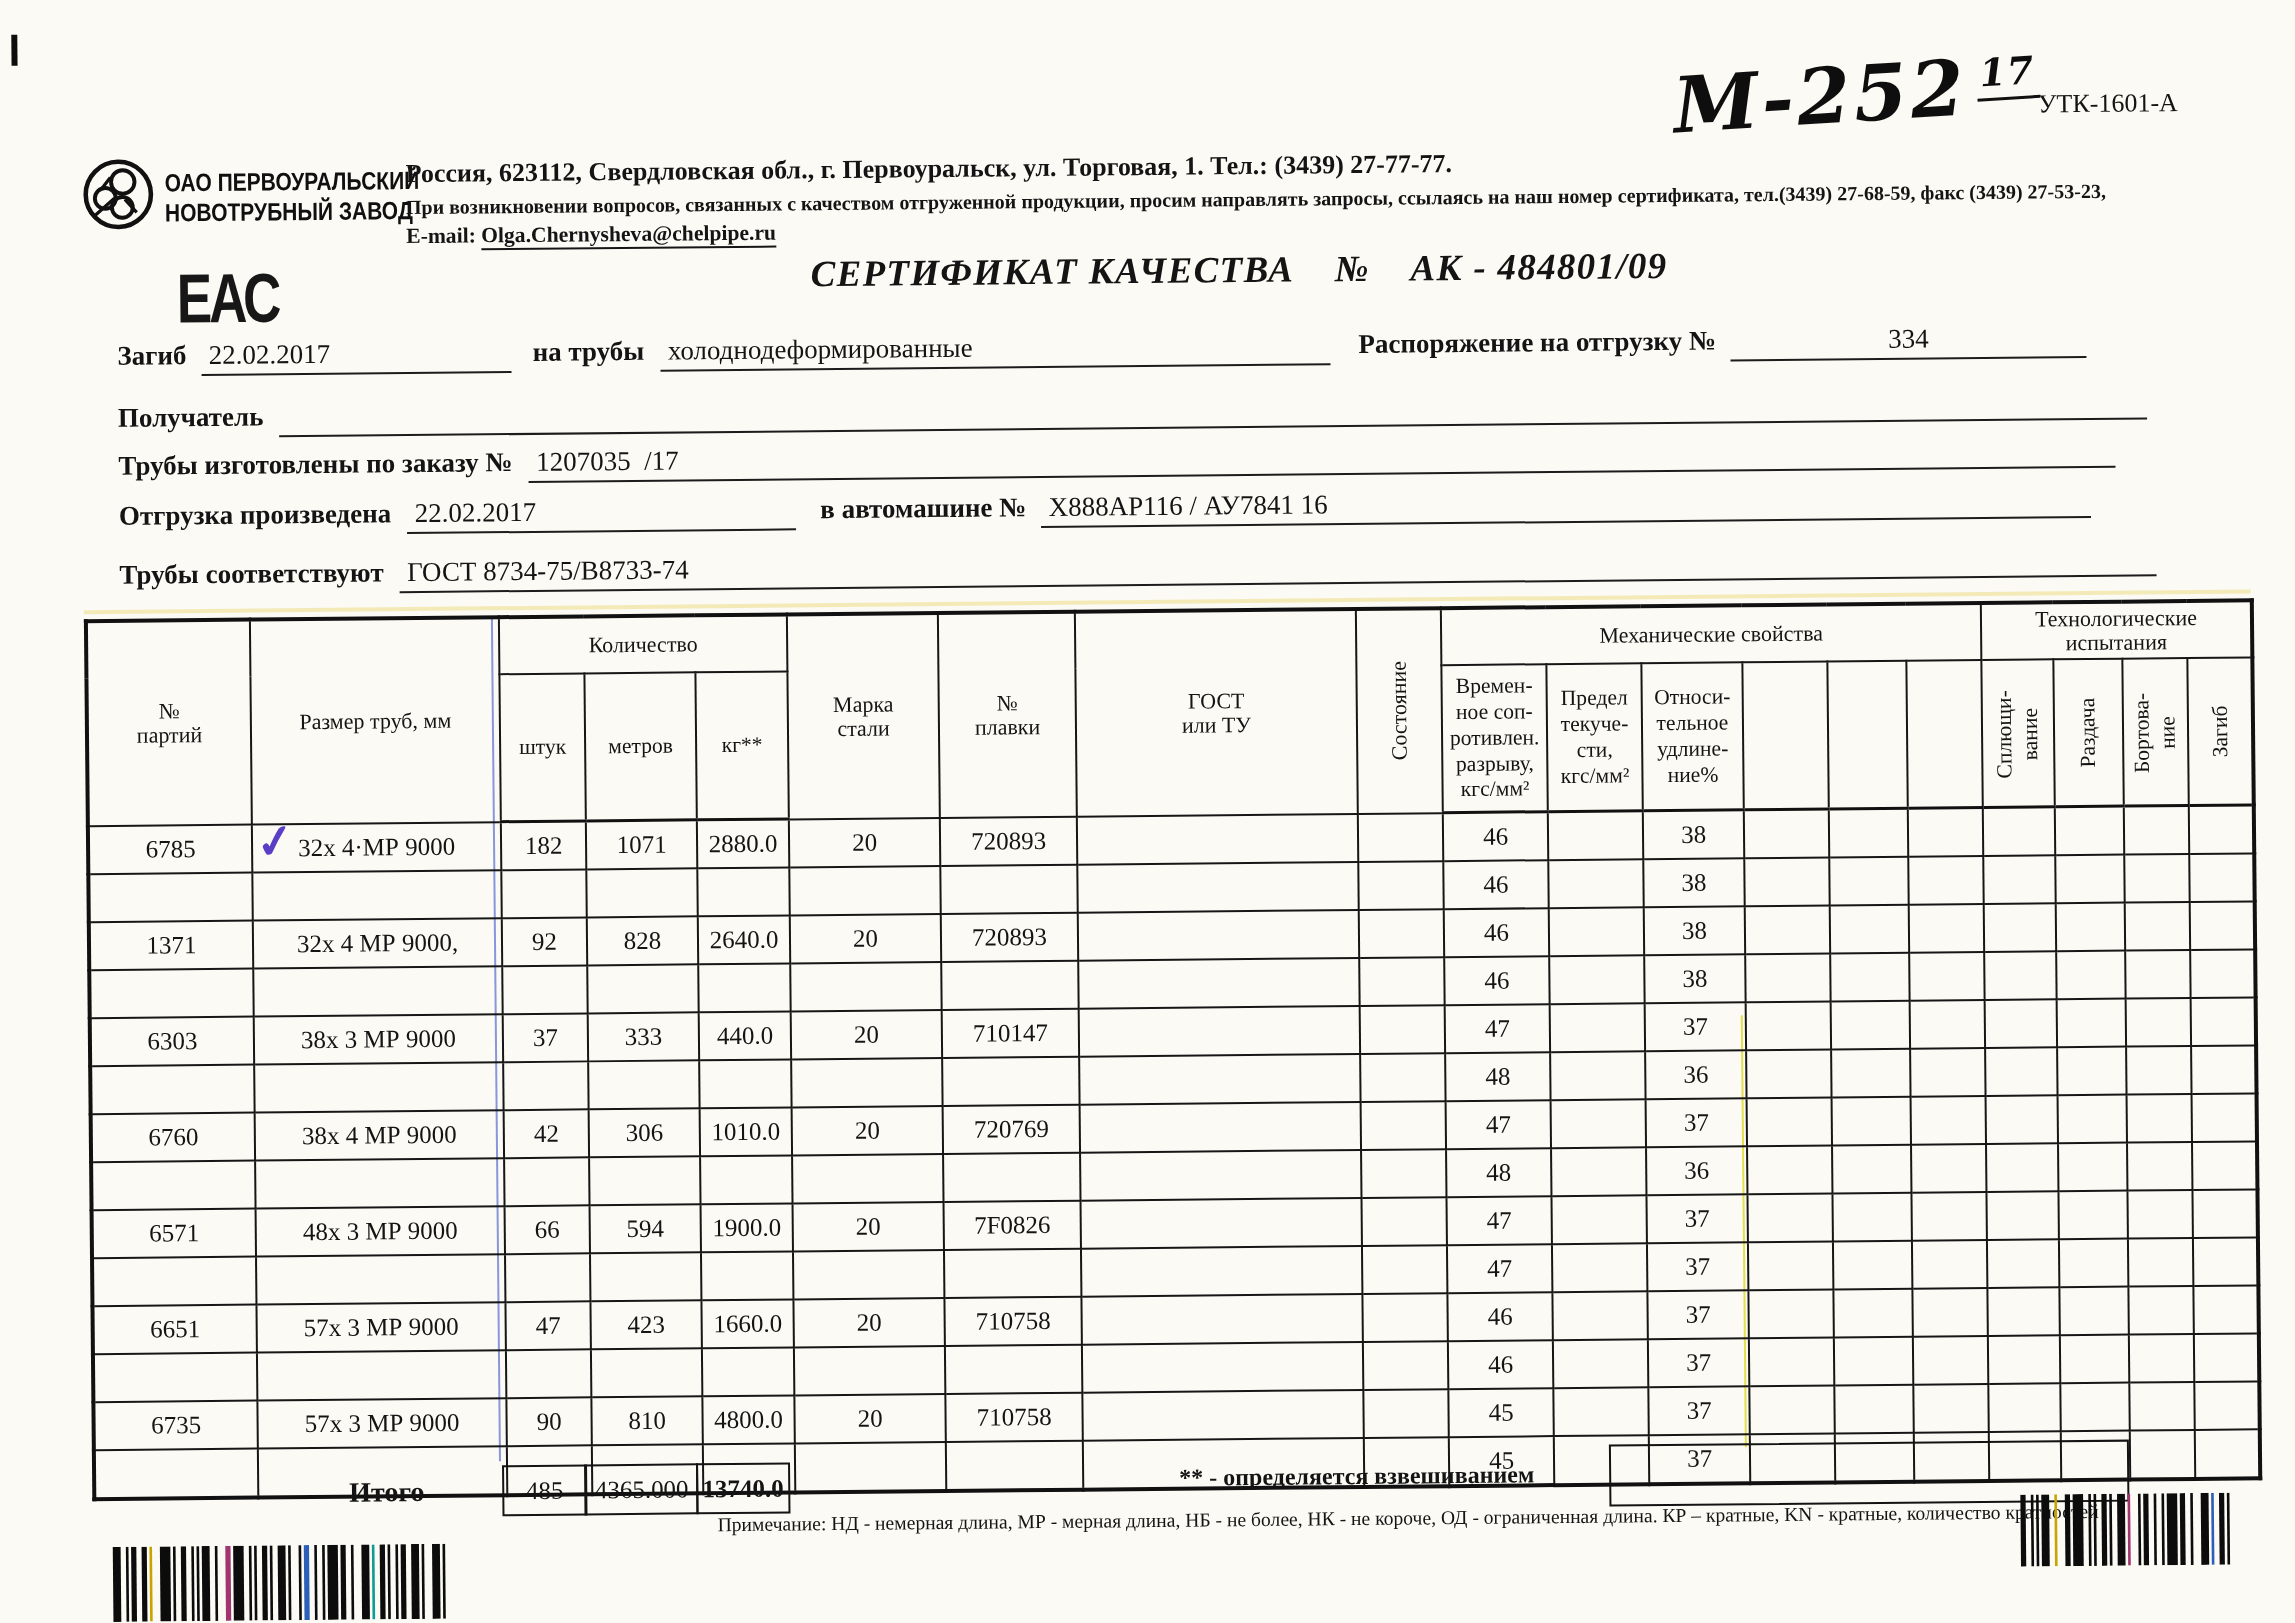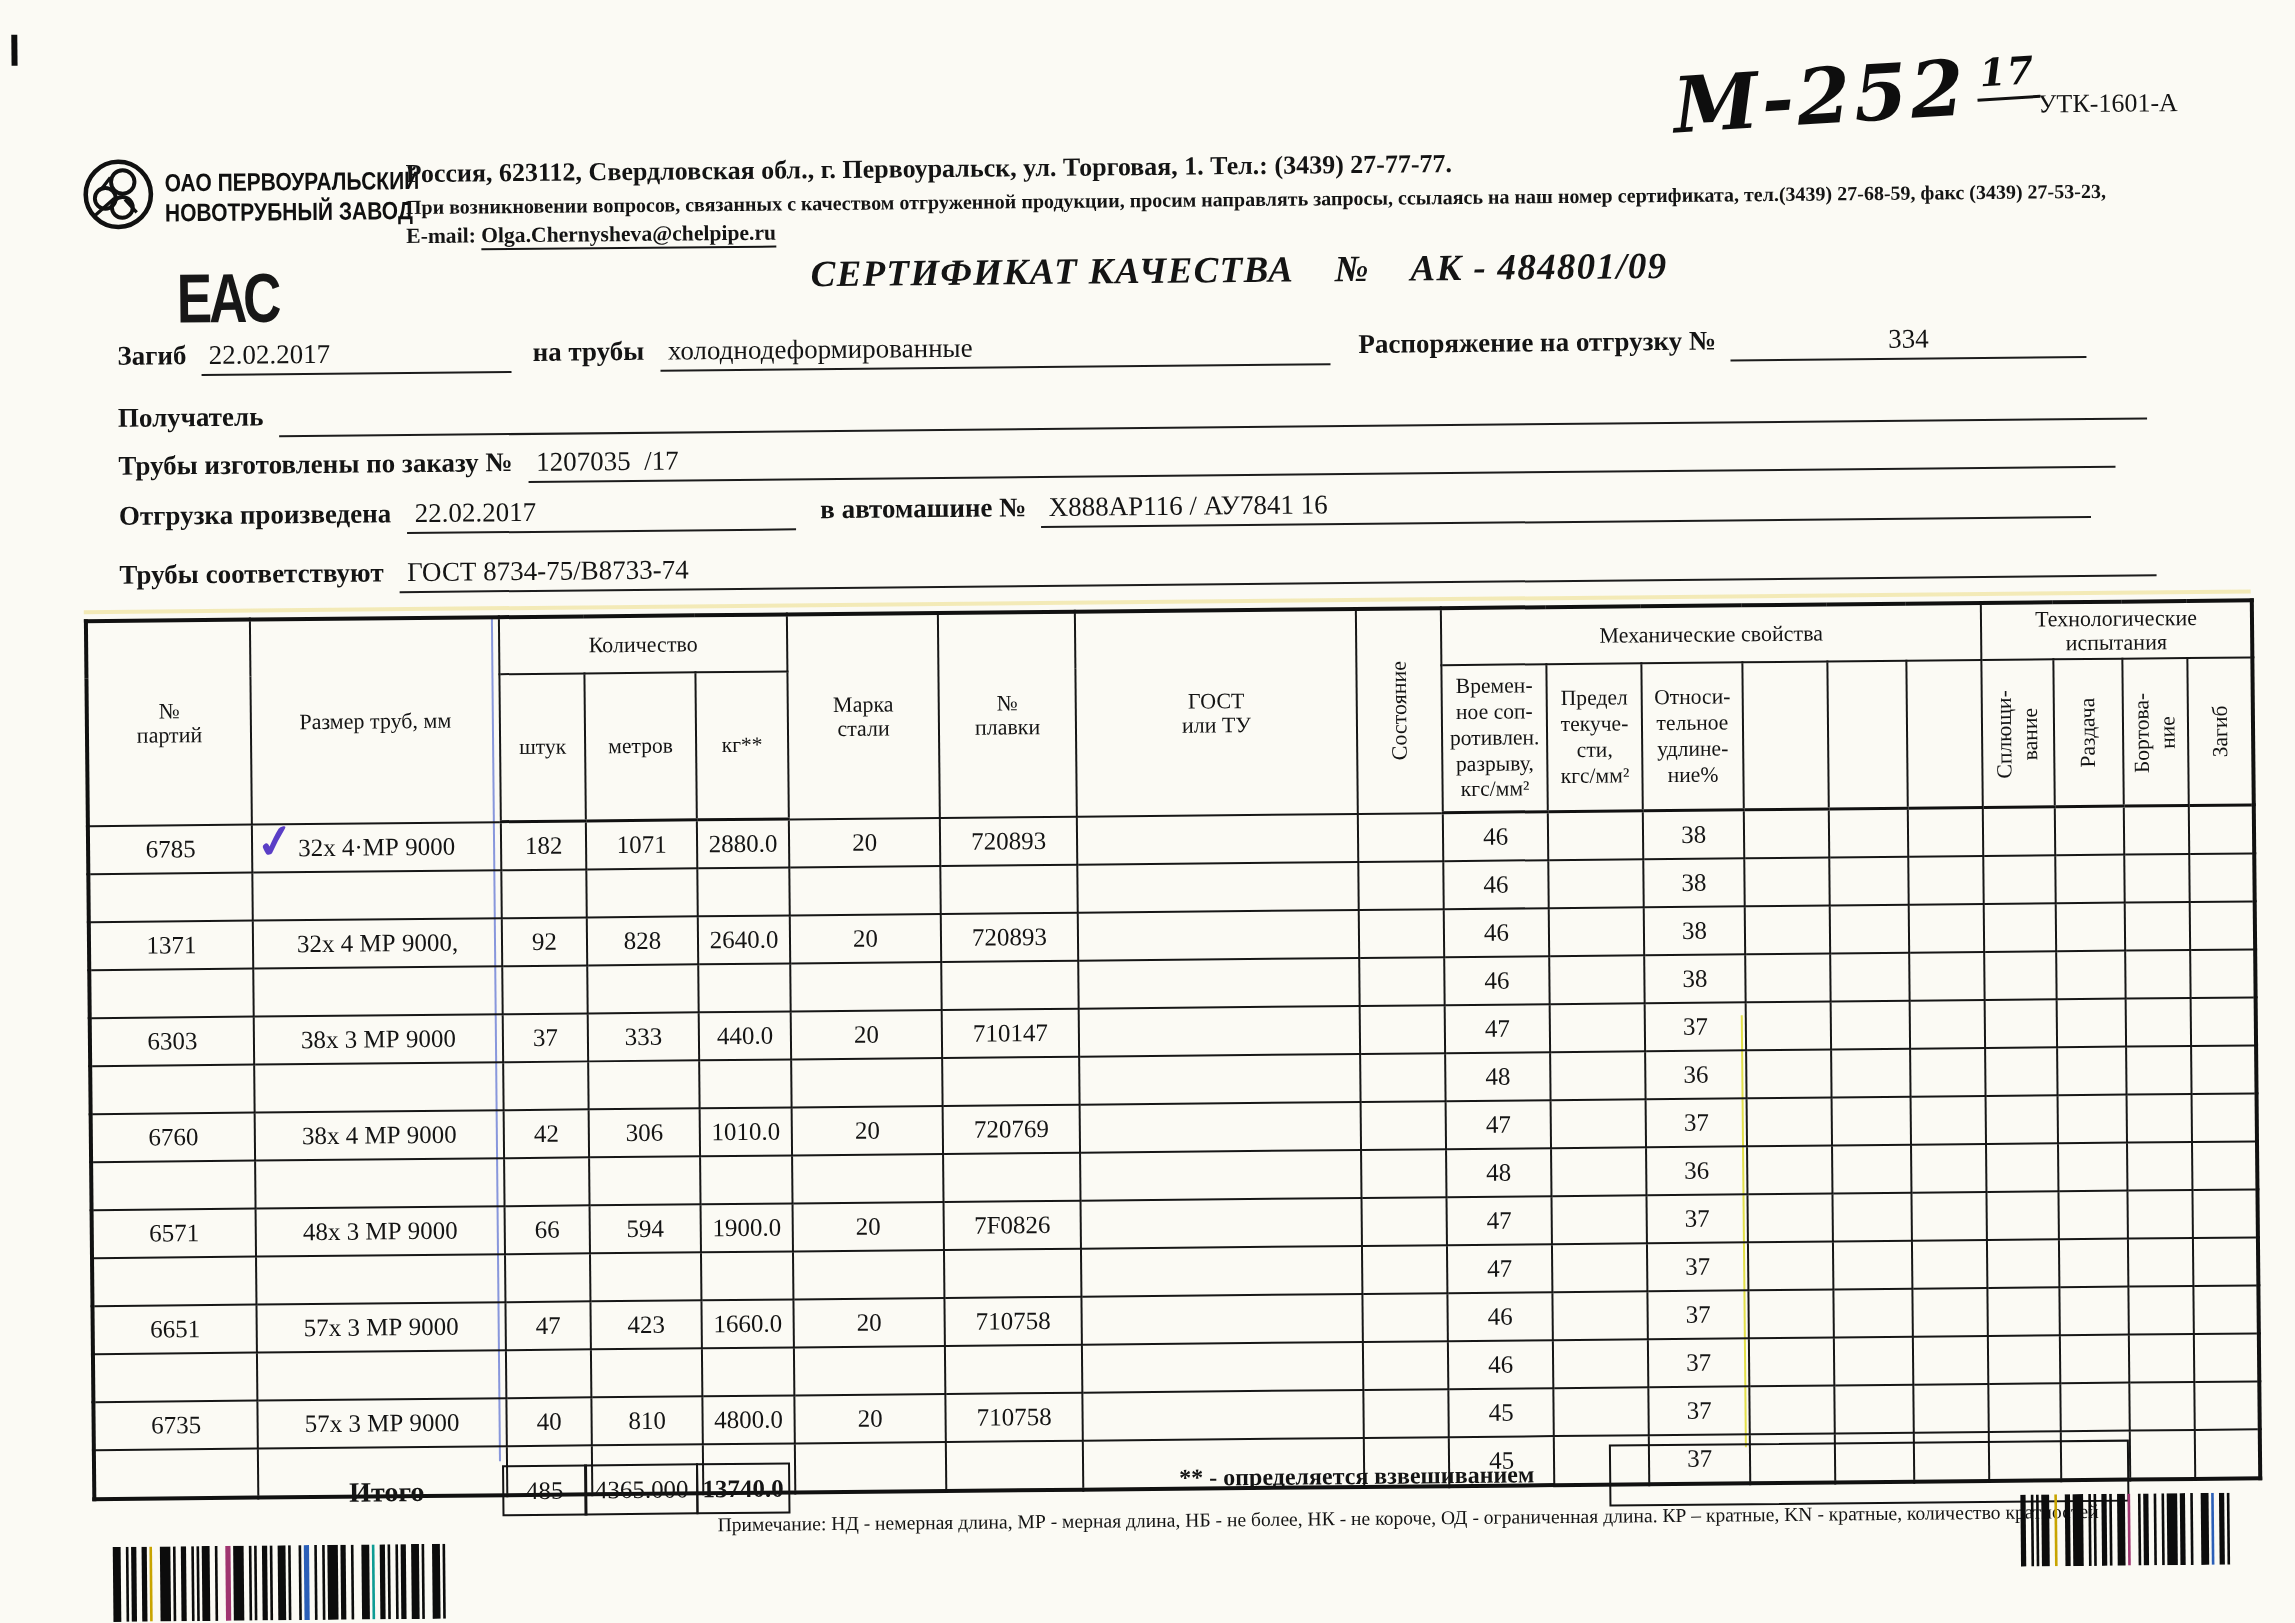--- a/index.html
+++ b/index.html
@@ -484,21 +484,21 @@
             <td class="c-e2"></td>
             <td class="c-e3"></td>
             <td class="c-t1"></td>
             <td class="c-t2"></td>
             <td class="c-t3"></td>
             <td class="c-t4"></td>
           </tr>
           <tr>
             <td class="c-batch">6735</td>
             <td class="c-size">57x 3 МР 9000</td>
-            <td class="c-pcs">40</td>
+            <td class="c-pcs">90</td>
             <td class="c-meters">810</td>
             <td class="c-kg">4800.0</td>
             <td class="c-steel">20</td>
             <td class="c-heat">710758</td>
             <td class="c-gost"></td>
             <td class="c-state"></td>
             <td class="c-sigma">45</td>
             <td class="c-yield"></td>
             <td class="c-elong">37</td>
             <td class="c-e1"></td>

